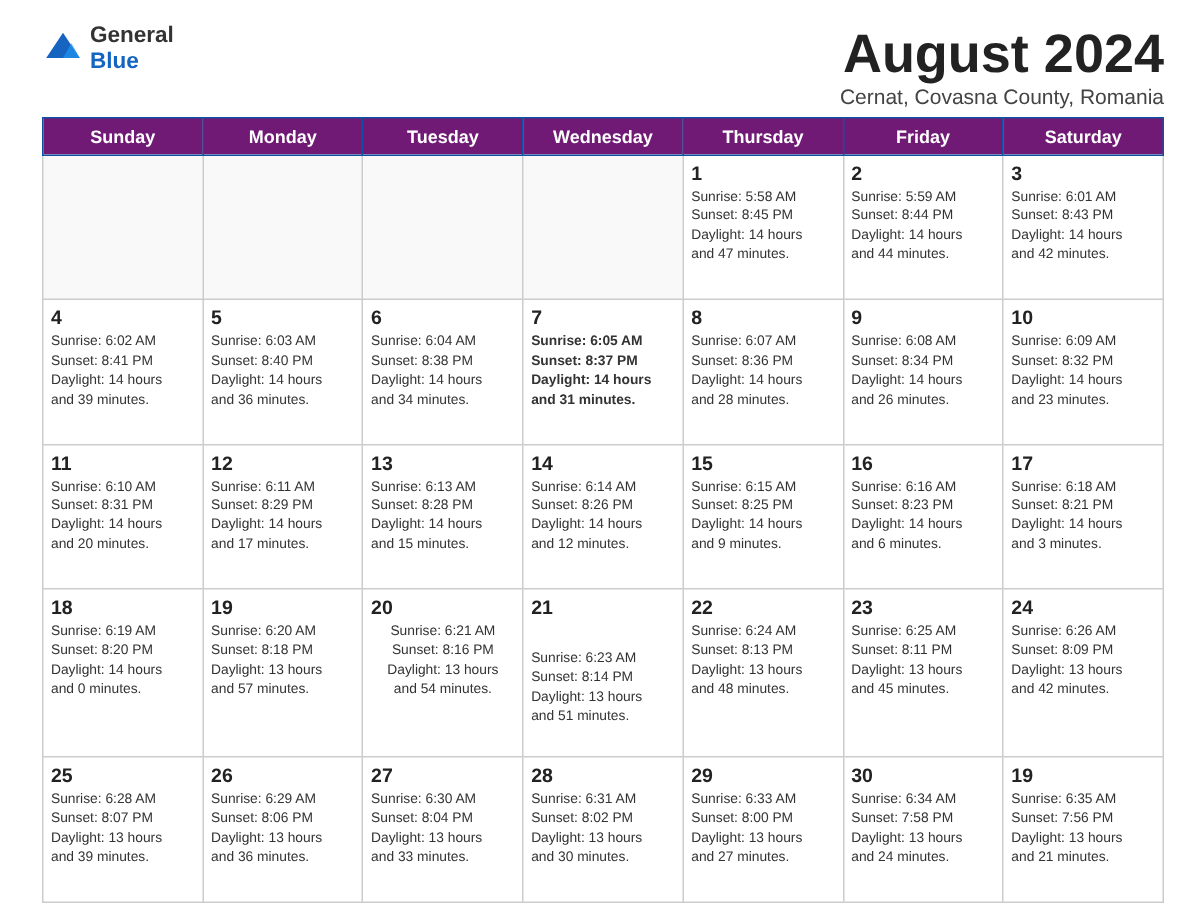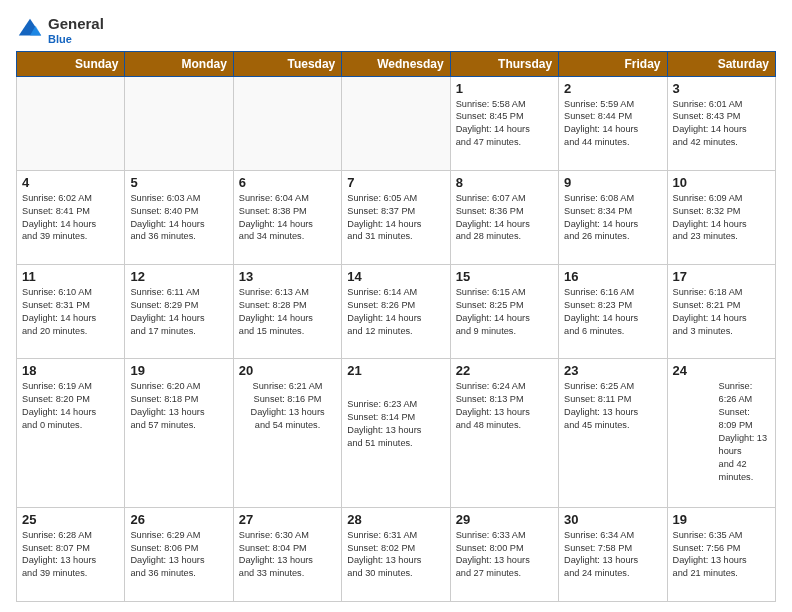--- a/index.html
+++ b/index.html
@@ -6,21 +6,21 @@
     body {
       font-family: Arial, sans-serif;
       background: #fff;
       width: 792px;
       height: 612px;
       overflow: hidden;
     }
     .page {
       width: 792px;
       height: 612px;
-      padding: 16px 16px 10px 16px;
+      padding: 16px 16px 10px 28px;
       display: flex;
       flex-direction: column;
     }
     .header {
       display: flex;
       justify-content: space-between;
       align-items: flex-start;
       margin-bottom: 6px;
     }
     .logo {
@@ -32,21 +32,21 @@
       display: flex;
       flex-direction: column;
       line-height: 1.1;
     }
     .logo-general {
       font-size: 15px;
       font-weight: bold;
       color: #333;
     }
     .logo-blue {
-      font-size: 11px;
+      font-size: 15px;
       font-weight: bold;
       color: #1565c0;
     }
     .logo-icon {
       width: 28px;
       height: 28px;
     }
     .title-block {
       text-align: right;
     }
@@ -61,25 +61,25 @@
       color: #444;
     }
     .calendar {
       flex: 1;
       border: 1px solid #ccc;
       border-collapse: collapse;
       width: 100%;
       table-layout: fixed;
     }
     .calendar th {
-      background: #a16207;
+      background: #701a75;
       color: #fff;
       font-size: 12px;
       font-weight: bold;
-      text-align: right;
+      text-align: center;
       padding: 5px 6px;
       border: 1px solid #1050a0;
     }
     .calendar td {
       border: 1px solid #ccc;
       vertical-align: top;
       padding: 4px 5px;
       font-size: 9.5px;
       color: #333;
       background: #fff;
@@ -115,20 +115,24 @@
   <div class="header">
     <div class="logo">
       <svg class="logo-icon" viewBox="0 0 40 40">
         <polygon points="20,4 36,28 4,28" fill="#1565c0"></polygon>
         <polygon points="28,14 36,28 20,28" fill="#2196f3" opacity="0.7"></polygon>
       </svg>
       <div class="logo-text">
         <span class="logo-general">General</span>
         <span class="logo-blue">Blue</span>
       </div>
+    </div>
+    <div class="title-block">
+      <div class="month-title">August 2024</div>
+      <div class="location">Cernat, Covasna County, Romania</div>
     </div>
   </div>
 
   <table class="calendar">
     <thead>
       <tr>
         <th>Sunday</th>
         <th>Monday</th>
         <th>Tuesday</th>
         <th>Wednesday</th>
@@ -182,21 +186,21 @@
           </td>
           <td>
             <span class="day-num">6</span>
             <div class="day-info" style="white-space: pre-line;">Sunrise: 6:04 AM
 Sunset: 8:38 PM
 Daylight: 14 hours
 and 34 minutes.</div>
           </td>
           <td>
             <span class="day-num">7</span>
-            <div class="day-info" style="white-space: pre-line;">Sunrise: 6:05 AM
+            <div class="day-info" style="white-space: pre-line; font-weight: bold;">Sunrise: 6:05 AM
 Sunset: 8:37 PM
 Daylight: 14 hours
 and 31 minutes.</div>
           </td>
           <td>
             <span class="day-num">8</span>
             <div class="day-info" style="white-space: pre-line;">Sunrise: 6:07 AM
 Sunset: 8:36 PM
 Daylight: 14 hours
 and 28 minutes.</div>
@@ -305,21 +309,21 @@
           </td>
           <td>
             <span class="day-num">23</span>
             <div class="day-info" style="white-space: pre-line;">Sunrise: 6:25 AM
 Sunset: 8:11 PM
 Daylight: 13 hours
 and 45 minutes.</div>
           </td>
           <td>
             <span class="day-num">24</span>
-            <div class="day-info" style="white-space: pre-line; margin-left: 46px;">Sunrise: 6:26 AM
+            <div class="day-info" style="white-space: pre-line;">Sunrise: 6:26 AM
 Sunset: 8:09 PM
 Daylight: 13 hours
 and 42 minutes.</div>
           </td>
         </tr>
         <tr>
           <td>
             <span class="day-num">25</span>
             <div class="day-info" style="white-space: pre-line;">Sunrise: 6:28 AM
 Sunset: 8:07 PM

